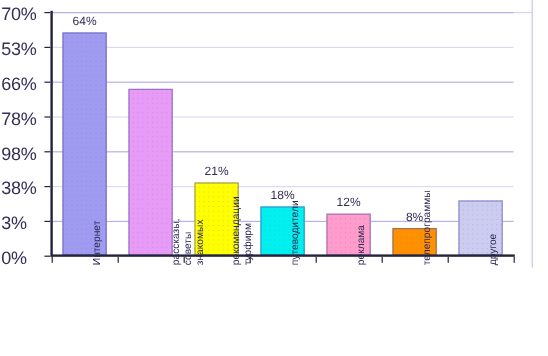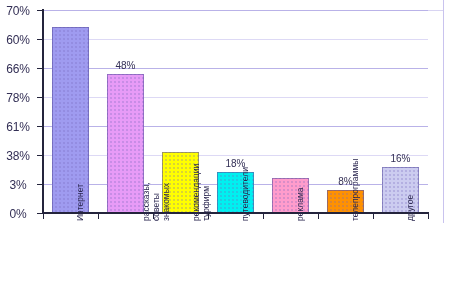--- a/index.html
+++ b/index.html
@@ -81,22 +81,22 @@
     position: absolute;
     left: 37px;
     width: 5px;
     height: 1px;
     background: #24243c;
   }
   .ylabel {
     position: absolute;
     right: 1px;
     width: 34px;
-    text-align: center;
-    font-size: 12px;
+    text-align: left;
+    font-size: 15px;
     color: #332f55;
     letter-spacing: -0.2px;
     white-space: nowrap;
   }
   #y-labels {
     position: absolute;
     left: 0;
     top: 0;
     width: 36px;
     height: 297px;
@@ -172,67 +172,68 @@
       <div class="bar" title="путеводители 14%" style="left: 174px; width: 37px; height: 40.6px; background-color: rgb(0, 240, 240);"></div>
       <div class="bar" title="реклама 12%" style="left: 229px; width: 37px; height: 34.8px; background-color: rgb(255, 156, 204);"></div>
       <div class="bar" title="телепрограммы 8%" style="left: 284px; width: 37px; height: 23.2px; background-color: rgb(255, 145, 0);"></div>
       <div class="bar" title="другое 16%" style="left: 339px; width: 37px; height: 46.4px; background-color: rgb(204, 204, 240);"></div>
     </div>
 
   <div id="y-labels">
       <div class="ylabel" style="top: 207px;">0%</div>
       <div class="ylabel" style="top: 178px;">3%</div>
       <div class="ylabel" style="top: 149px;">38%</div>
-      <div class="ylabel" style="top: 120px;">61%</div>
+      <div class="ylabel" style="top: 120px;">98%</div>
       <div class="ylabel" style="top: 91px;">78%</div>
       <div class="ylabel" style="top: 62px;">66%</div>
-      <div class="ylabel" style="top: 33px;">60%</div>
+      <div class="ylabel" style="top: 33px;">53%</div>
       <div class="ylabel" style="top: 4px;">70%</div>
     </div>
 
   <div class="axis-y"></div>
   <div class="axis-x"></div>
 
 <div class="ytick" style="top: 213px;"></div>
     <div class="ytick" style="top: 184px;"></div>
     <div class="ytick" style="top: 155px;"></div>
     <div class="ytick" style="top: 126px;"></div>
     <div class="ytick" style="top: 97px;"></div>
     <div class="ytick" style="top: 68px;"></div>
     <div class="ytick" style="top: 39px;"></div>
     <div class="ytick" style="top: 10px;"></div>
+    <div class="bar-label" style="left: 40.5px; top: 13.4px;">64%</div>
     <div class="xtick" style="left: 43px;"></div>
     <div class="cat-label" style="left: 75.5px; width: 74px;">
       <span class="ln">Интернет</span>
     </div>
-    <div class="bar-label" style="left: 95.5px; top: 59.8px;">48%</div>
     <div class="xtick" style="left: 98px;"></div>
     <div class="cat-label multi" style="left: 140.5px; width: 74px;">
       <span class="ln">рассказы,</span>
       <span class="ln">советы</span>
       <span class="ln">знакомых</span>
     </div>
+    <div class="bar-label" style="left: 150.5px; top: 138.1px;">21%</div>
     <div class="xtick" style="left: 153px;"></div>
     <div class="cat-label multi" style="left: 190.5px; width: 74px;">
       <span class="ln">рекомендации</span>
       <span class="ln">турфирм</span>
     </div>
     <div class="bar-label" style="left: 205.5px; top: 158.4px;">18%</div>
     <div class="xtick" style="left: 208px;"></div>
     <div class="cat-label" style="left: 240.5px; width: 74px;">
       <span class="ln">путеводители</span>
     </div>
+    <div class="bar-label" style="left: 260.5px; top: 164.2px;">12%</div>
     <div class="xtick" style="left: 263px;"></div>
     <div class="cat-label" style="left: 295.5px; width: 74px;">
       <span class="ln">реклама</span>
     </div>
     <div class="bar-label" style="left: 315.5px; top: 175.8px;">8%</div>
     <div class="xtick" style="left: 318px;"></div>
     <div class="cat-label" style="left: 350.5px; width: 74px;">
       <span class="ln">телепрограммы</span>
     </div>
-    <div class="bar-label" style="left: 370.5px; top: 152.6px;">16%</div>
     <div class="xtick" style="left: 373px;"></div>
     <div class="cat-label" style="left: 405.5px; width: 74px;">
       <span class="ln">другое</span>
     </div>
     <div class="xtick" style="left: 428px;"></div>
   </div>
 
 </body></html>

